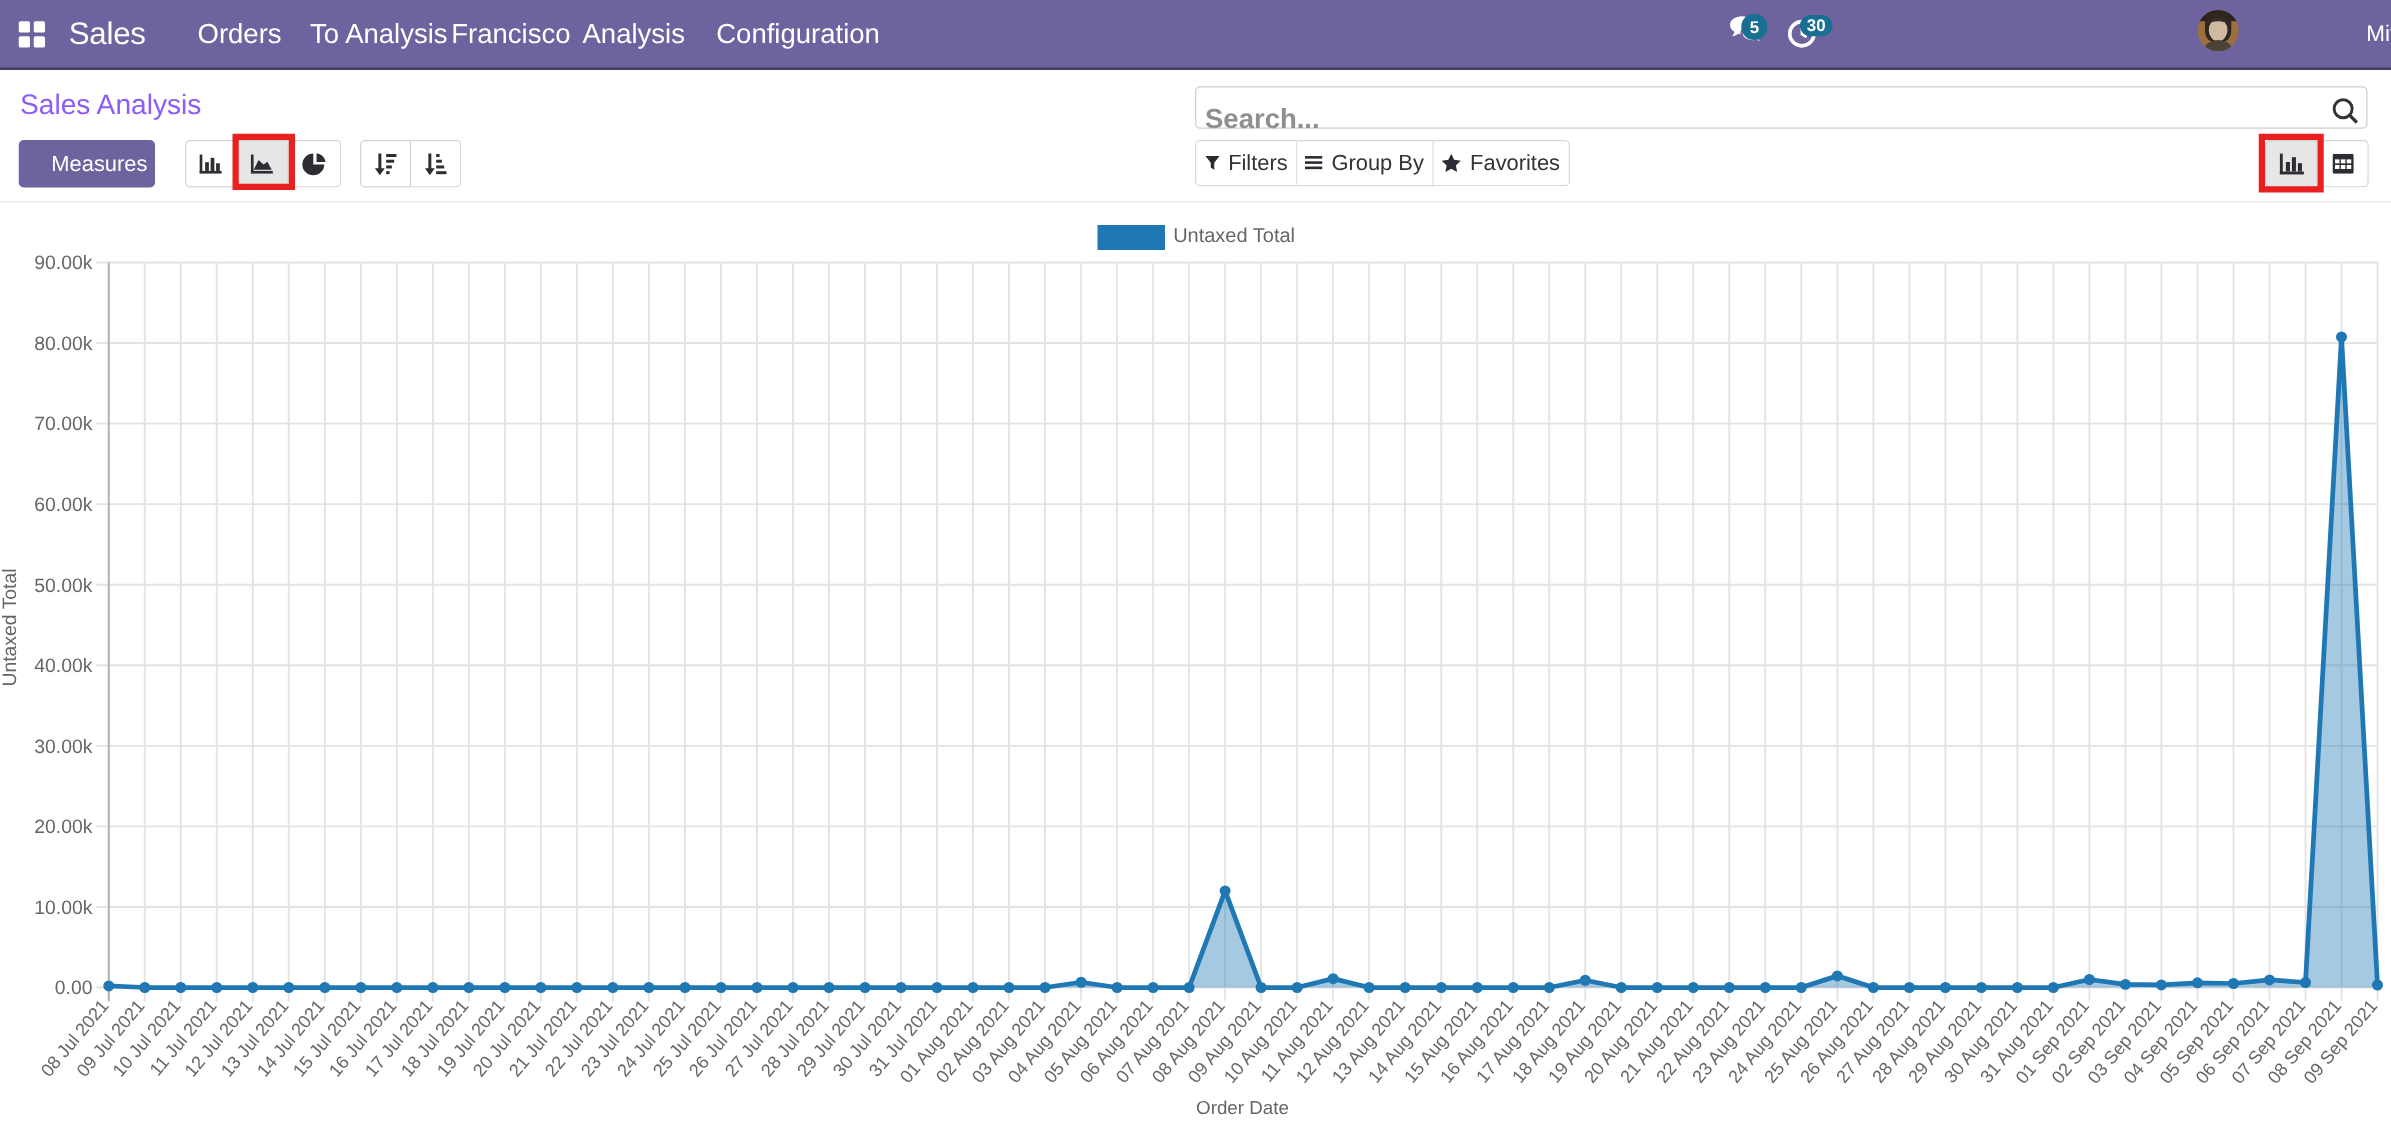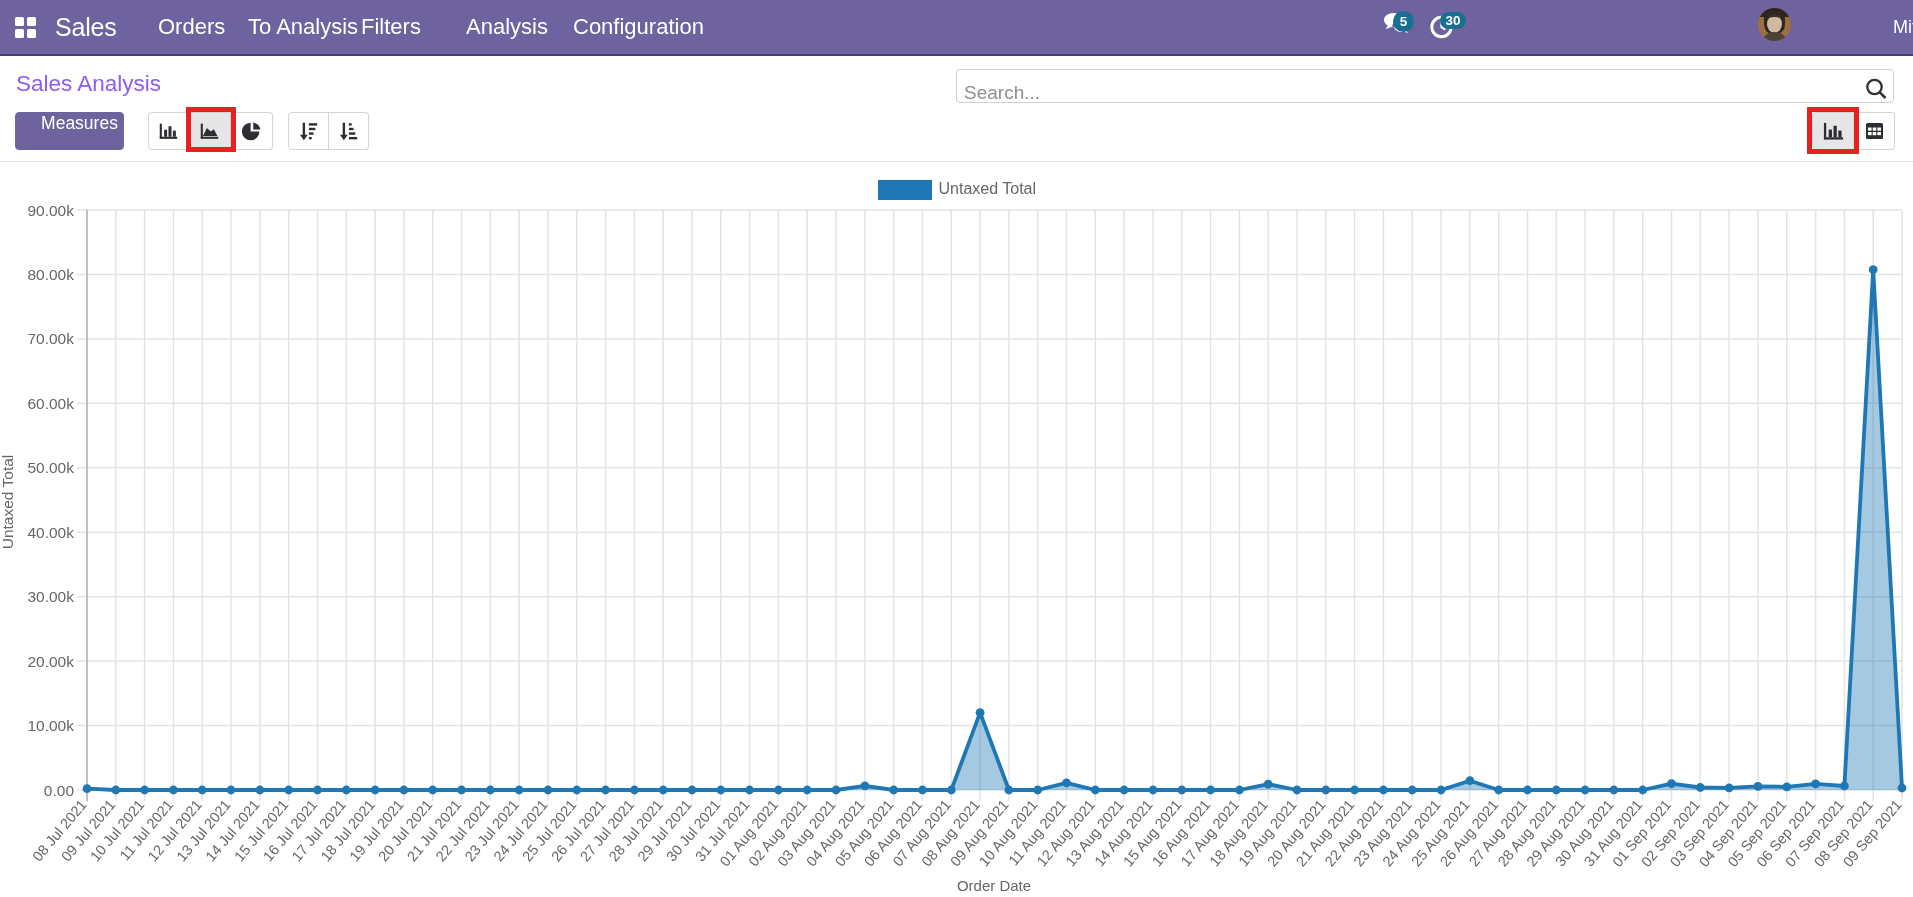--- a/index.html
+++ b/index.html
@@ -23,24 +23,24 @@
 .badge { position:absolute; background:#186f91; color:#fff; font-weight:bold;
   font-size:13.5px; display:flex; align-items:center; justify-content:center; }
 .avatar { position:absolute; left:1758px; top:8px; width:33px; height:33px; }
 
 
 .cp { position:absolute; left:0; top:58px; width:1913px; height:104px;
   background:#fff; border-bottom:1px solid #e2e2e2; }
 .cptitle { position:absolute; left:16px; top:13px; font-size:22.5px; color:#8b5cf6; }
 .searchbox { position:absolute; left:956px; top:11px; width:938px; height:34px;
   border:1px solid #cfcfcf; border-radius:4px; background:#fff; }
-.searchbox .ph { position:absolute; left:7px; top:12px; font-size:19px; color:#8f8f8f; }
+.searchbox .ph { position:absolute; left:7px; top:12px; font-size:22px; color:#8f8f8f;font-weight:bold; }
 .searchbox svg { position:absolute; right:4px; top:8px; }
 
-.btn { position:absolute; display:flex; align-items:flex-start; justify-content:center;
+.btn { position:absolute; display:flex; align-items:center; justify-content:center;
   background:#fff; border:1px solid #d4d4d4;padding-left:40px; }
 .measures { left:15px; top:54px; width:109px; height:38px; background:#6e639e;
   border:1px solid #6e639e; border-radius:4px; color:#fff; font-size:17.5px; }
 .measures .caret { margin-left:8px; width:0; height:0; border-left:6px solid transparent;
   border-right:6px solid transparent; border-top:6px solid #fff; }
 .grp { position:absolute; display:flex; }
 .grp .cell { width:41.5px; height:38px; background:#fff; border:1px solid #d4d4d4;
   border-left:none; display:flex; align-items:center; justify-content:center; }
 .grp .cell:first-child { border-left:1px solid #d4d4d4; border-radius:4px 0 0 4px; }
 .grp .cell:last-child { border-radius:0 4px 4px 0; }
@@ -63,21 +63,21 @@
       <div class="appgrid">
         <span></span>
         <span></span>
         <span></span>
         <span></span>
       </div>
     </div>
   <div class="nv brand">Sales</div>
   <div class="mi" style="left:158px">Orders</div>
   <div class="mi" style="left:248px">To Analysis</div>
-  <div class="mi" style="left:361px">Filters</div>
+  <div class="mi" style="left:361px">Francisco</div>
   <div class="mi" style="left:466px">Analysis</div>
   <div class="mi" style="left:573px">Configuration</div>
 
   <svg style="position:absolute;left:1383px;top:12px" width="30" height="25" viewBox="0 0 30 25">
     <path fill="#fff" d="M10.5 1C5.3 1 1 4.1 1 7.9c0 2.2 1.4 4.1 3.5 5.4-0.2 1.5-1 2.8-2 3.6 1.9-0.1 3.7-0.8 5-1.9 0.9 0.3 2 0.4 3 0.4 5.2 0 9.5-3.1 9.5-6.9S15.7 1 10.5 1z"></path>
     <path fill="#fff" stroke="#6e639e" stroke-width="1.8" d="M19 8.2c-5 0-8.8 2.9-8.8 6.4 0 3.5 3.8 6.4 8.8 6.4 1 0 2-0.1 2.9-0.4 1.3 1 3 1.7 4.9 1.8-1-0.8-1.8-2-2-3.5 2-1.2 3.3-3.1 3.3-5.2 0-3.5-3.9-6.4-8.9-6.4z"></path>
   </svg>
   <div class="badge" style="left:1393px;top:11px;width:21px;height:21px;border-radius:50%">5</div>
 
   <svg style="position:absolute;left:1430px;top:15px" width="24" height="24" viewBox="0 0 24 24">
@@ -161,20 +161,35 @@
             <path d="M6.2 3 h2.6 v13 h3 l-4.3 6 -4.3-6 h3z"></path>
             <rect x="13" y="3.5" width="3" height="2.6"></rect>
             <rect x="13" y="8.5" width="5" height="2.6"></rect>
             <rect x="13" y="13.5" width="7" height="2.6"></rect>
             <rect x="13" y="18.5" width="9" height="2.6"></rect>
           </g>
         </svg>
     </div>
   </div>
 
+  <div class="fgrp">
+    <div class="fb"><svg width="12" height="13" viewBox="0 0 17 18" style="margin-right:7px">
+          <path fill="#2b2b33" d="M0.5 1 h16 l-6 7.5 v8 l-4 -2.5 v-5.5 z"></path>
+        </svg>Filters</div>
+    <div class="fb"><svg width="14" height="12" viewBox="0 0 19 16" style="margin-right:7px">
+          <g fill="#2b2b33">
+            <rect x="0" y="1" width="19" height="2.8"></rect>
+            <rect x="0" y="6.7" width="19" height="2.8"></rect>
+            <rect x="0" y="12.4" width="19" height="2.8"></rect>
+          </g>
+        </svg>Group By</div>
+    <div class="fb"><svg width="16" height="15" viewBox="0 0 20 19" style="margin-right:7px">
+          <path fill="#2b2b33" d="M10 0 l2.9 6.2 6.8 0.9 -5 4.7 1.3 6.7 -6 -3.3 -6 3.3 1.3-6.7 -5-4.7 6.8-0.9z"></path>
+        </svg>Favorites</div>
+  </div>
 
   <div class="grp" style="left:1812px;top:54px">
     <div class="cell active" style="width:42px">
       <svg width="23" height="23" viewBox="0 0 24 24">
           <g fill="#2d2d33">
             <rect x="2" y="3" width="2.4" height="17"></rect>
             <rect x="2" y="18" width="20" height="2.4"></rect>
             <rect x="7" y="10" width="3.4" height="8"></rect>
             <rect x="12" y="6" width="3.4" height="12"></rect>
             <rect x="17" y="11" width="3.4" height="7"></rect>

